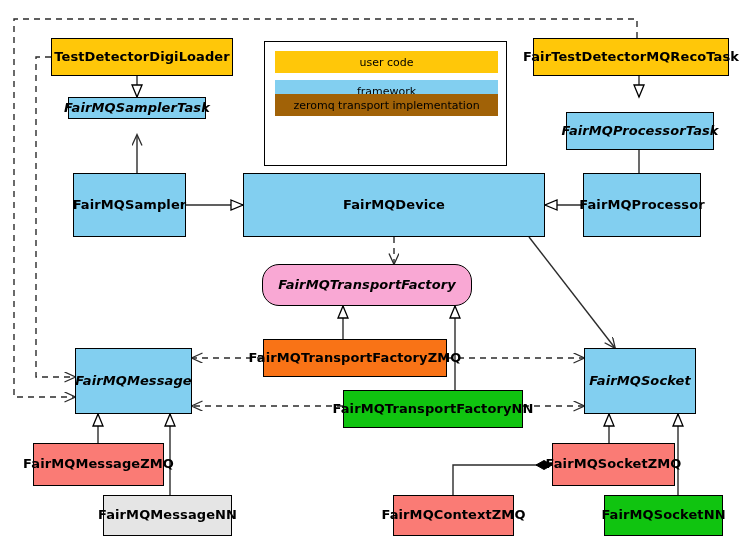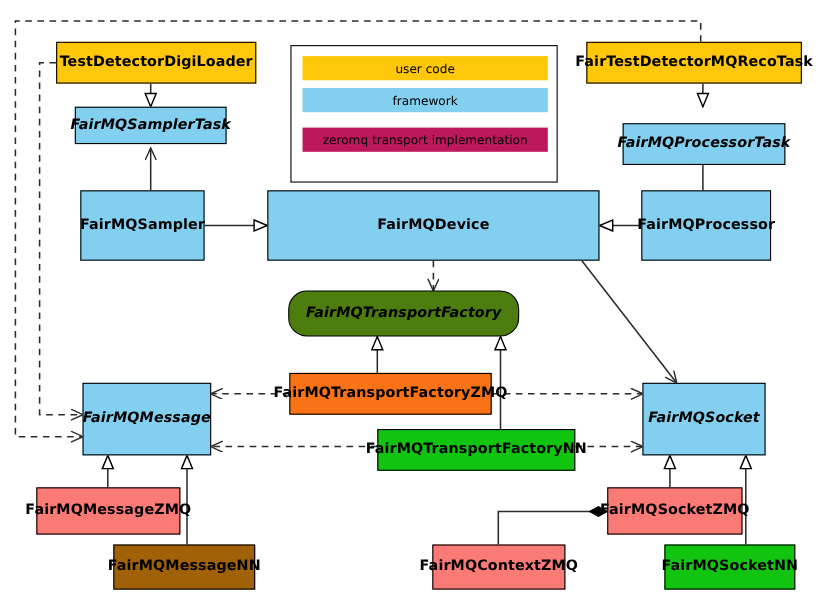--- a/index.html
+++ b/index.html
@@ -138,65 +138,65 @@
     </g>
   </svg>
 
   <div id="legend-box">
     <div class="legend-row" style="top:9px;  background:#ffc709;">
       <span>user code</span>
     </div>
     <div class="legend-row" style="top:38px; background:#82cff0;">
       <span>framework</span>
     </div>
-    <div class="legend-row" style="top:74px; background:#be185d;justify-content:center;">
+    <div class="legend-row" style="top:52px; background:#a16207;justify-content:center;">
       <span>zeromq transport implementation</span>
     </div>
   </div>
 
   <div class="node" style="left: 51px; top: 38px; width: 182px; height: 38px; background: rgb(255, 199, 9); border-color: rgb(0, 0, 0); color: rgb(0, 0, 0);">
     <span class="label">TestDetectorDigiLoader</span>
   </div>
   <div class="node" style="left: 533px; top: 38px; width: 196px; height: 38px; background: rgb(255, 199, 9); border-color: rgb(0, 0, 0); color: rgb(0, 0, 0);">
     <span class="label">FairTestDetectorMQRecoTask</span>
   </div>
-  <div class="node abstract" style="left: 68px; top: 97px; width: 138px; height: 34px; background: rgb(130, 207, 240); border-color: rgb(0, 0, 0); color: rgb(0, 0, 0);">
+  <div class="node abstract" style="left: 68px; top: 97px; width: 138px; height: 22px; background: rgb(130, 207, 240); border-color: rgb(0, 0, 0); color: rgb(0, 0, 0);">
     <span class="label">FairMQSamplerTask</span>
   </div>
   <div class="node abstract" style="left: 566px; top: 112px; width: 148px; height: 38px; background: rgb(130, 207, 240); border-color: rgb(0, 0, 0); color: rgb(0, 0, 0);">
     <span class="label">FairMQProcessorTask</span>
   </div>
   <div class="node" style="left: 73px; top: 173px; width: 113px; height: 64px; background: rgb(130, 207, 240); border-color: rgb(0, 0, 0); color: rgb(0, 0, 0);">
     <span class="label">FairMQSampler</span>
   </div>
   <div class="node" style="left: 243px; top: 173px; width: 302px; height: 64px; background: rgb(130, 207, 240); border-color: rgb(0, 0, 0); color: rgb(0, 0, 0);">
     <span class="label">FairMQDevice</span>
   </div>
   <div class="node" style="left: 583px; top: 173px; width: 118px; height: 64px; background: rgb(130, 207, 240); border-color: rgb(0, 0, 0); color: rgb(0, 0, 0);">
     <span class="label">FairMQProcessor</span>
   </div>
-  <div class="node abstract" style="left: 262px; top: 264px; width: 210px; height: 42px; background: #4d7c0f; border-color: rgb(0, 0, 0); color: rgb(0, 0, 0); border-radius: 17px;">
+  <div class="node abstract" style="left: 262px; top: 264px; width: 210px; height: 42px; background: #f9a8d4; border-color: rgb(0, 0, 0); color: rgb(0, 0, 0); border-radius: 17px;">
     <span class="label">FairMQTransportFactory</span>
   </div>
   <div class="node" style="left: 263px; top: 339px; width: 184px; height: 38px; background: #f97316; border-color: rgb(0, 0, 0); color: rgb(0, 0, 0);">
     <span class="label">FairMQTransportFactoryZMQ</span>
   </div>
   <div class="node" style="left: 343px; top: 390px; width: 180px; height: 38px; background: rgb(16, 196, 16); border-color: rgb(0, 0, 0); color: rgb(0, 0, 0);">
     <span class="label">FairMQTransportFactoryNN</span>
   </div>
   <div class="node abstract" style="left: 75px; top: 348px; width: 117px; height: 66px; background: rgb(130, 207, 240); border-color: rgb(0, 0, 0); color: rgb(0, 0, 0);">
     <span class="label">FairMQMessage</span>
   </div>
   <div class="node abstract" style="left: 584px; top: 348px; width: 112px; height: 66px; background: rgb(130, 207, 240); border-color: rgb(0, 0, 0); color: rgb(0, 0, 0);">
     <span class="label">FairMQSocket</span>
   </div>
   <div class="node" style="left: 33px; top: 443px; width: 131px; height: 43px; background: rgb(250, 123, 117); border-color: rgb(0, 0, 0); color: rgb(0, 0, 0);">
     <span class="label">FairMQMessageZMQ</span>
   </div>
-  <div class="node" style="left: 103px; top: 495px; width: 129px; height: 41px; background: #a16207; border-color: rgb(0, 0, 0); color: rgb(0, 0, 0);">
+  <div class="node" style="left: 103px; top: 495px; width: 129px; height: 41px; background: #e5e5e5; border-color: rgb(0, 0, 0); color: rgb(0, 0, 0);">
     <span class="label">FairMQMessageNN</span>
   </div>
   <div class="node" style="left: 552px; top: 443px; width: 123px; height: 43px; background: rgb(250, 123, 117); border-color: rgb(0, 0, 0); color: rgb(0, 0, 0); text-align: right;">
     <span class="label">FairMQSocketZMQ</span>
   </div>
   <div class="node" style="left: 393px; top: 495px; width: 121px; height: 41px; background: rgb(250, 123, 117); border-color: rgb(0, 0, 0); color: rgb(0, 0, 0);">
     <span class="label">FairMQContextZMQ</span>
   </div>
   <div class="node" style="left: 604px; top: 495px; width: 119px; height: 41px; background: rgb(16, 196, 16); border-color: rgb(0, 0, 0); color: rgb(0, 0, 0);">
     <span class="label">FairMQSocketNN</span>

